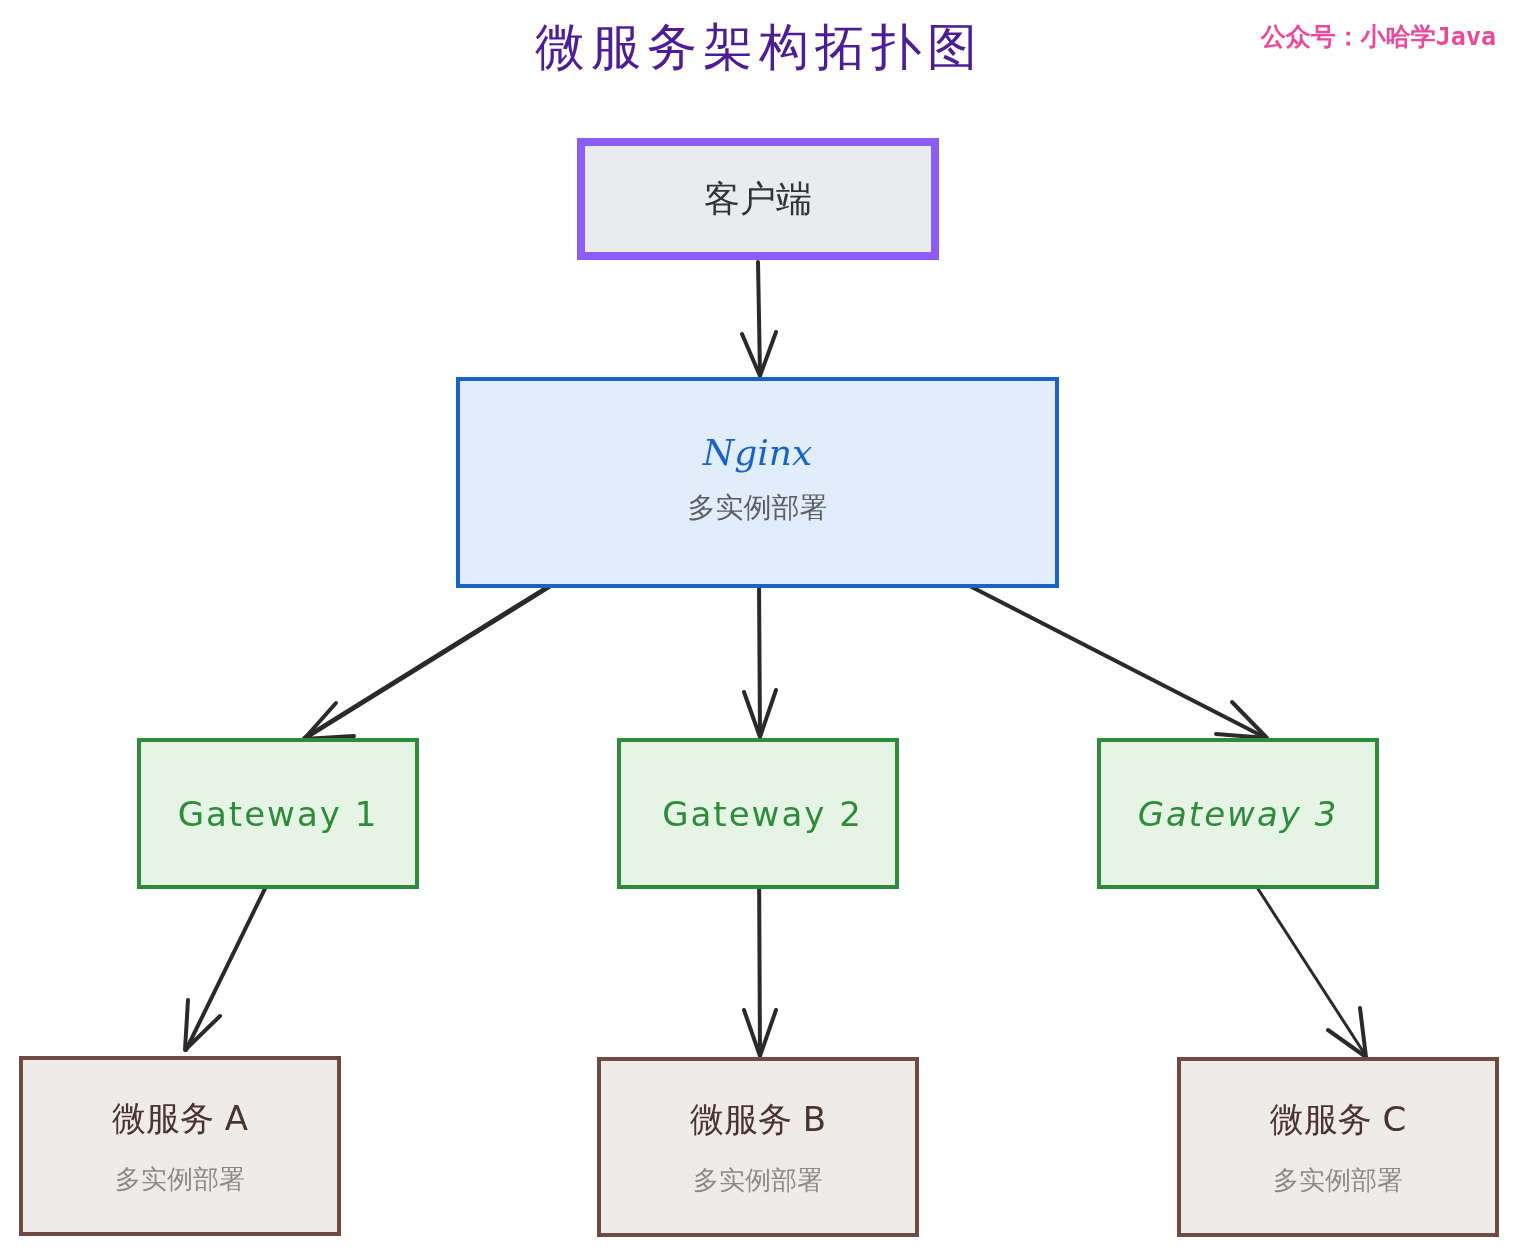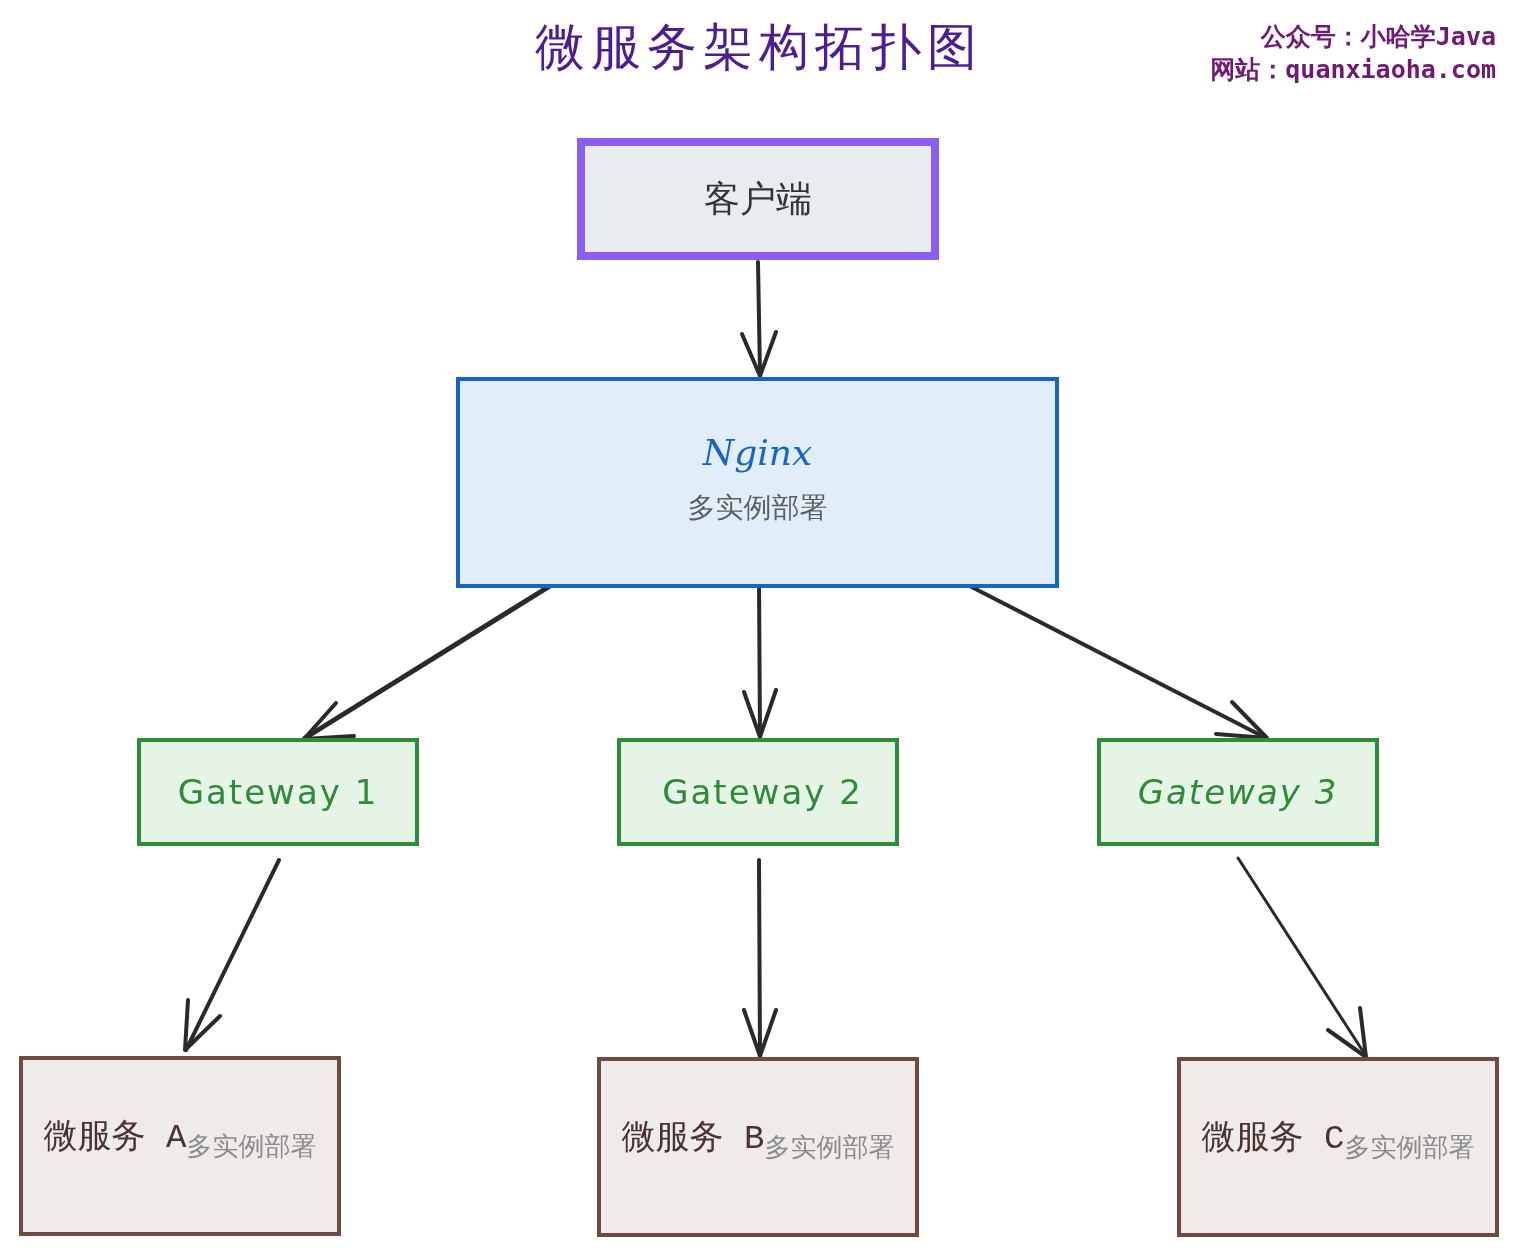--- a/index.html
+++ b/index.html
@@ -2,50 +2,49 @@
 <html><head>
 <meta charset="utf-8">
 <style>
   html, body { margin: 0; padding: 0; background: #ffffff; }
   body { width: 1518px; height: 1257px; position: relative; overflow: hidden;
          font-family: "DejaVu Sans", sans-serif; }
   #canvas { position: absolute; left: 0; top: 0; width: 1518px; height: 1257px; }
   .title { position: absolute; left: 0; width: 1518px; top: 14px; text-align: center;
            font-size: 50px; letter-spacing: 6px; color: #4c1d95; }
   .watermark { position: absolute; right: 22px; top: 20px; text-align: right;
-               color: #701a75; font-weight: bold; font-size: 25px; line-height: 33px;
+               color: #ec4899; font-weight: bold; font-size: 25px; line-height: 33px;
                font-family: "DejaVu Sans Mono", monospace; }
   .node { position: absolute; box-sizing: border-box; display: flex; flex-direction: column;
           align-items: center; justify-content: center; text-align: center; }
   .client { left: 577px; top: 138px; width: 362px; height: 122px;
             background: #e9ecef; border: 8px solid #8b5cf6; }
   .client .main { font-size: 36px; color: #2f3437; }
   .nginx { left: 456px; top: 377px; width: 603px; height: 211px;
            background: #e1eefa; border: 4px solid #1864c6; }
   .nginx .main { font-size: 36px; color: #1864c6; font-style: italic;
                  font-family: "DejaVu Serif", serif; margin-bottom: 10px; }
   .nginx .sub { font-size: 28px; color: #5a5f63; margin: 6px 0; }
-  .gw { position: absolute; box-sizing: border-box; width: 282px; height: 108px;
+  .gw { position: absolute; box-sizing: border-box; width: 282px; height: 151px;
         background: #e6f4e6; border: 4px solid #2e8b3a; display: flex;
         align-items: center; justify-content: center; }
   .gw .main { font-size: 34px; color: #2e8b3a; letter-spacing: 2px; }
   .svc { position: absolute; box-sizing: border-box; width: 322px; height: 180px;
-         background: #efebe9; border: 4px solid #6d4b42; display: flex; flex-direction: row;
-         align-items: center; justify-content: center; font-family: Liberation Mono, monospace; }
+         background: #efebe9; border: 4px solid #6d4b42; display: flex; flex-direction: column;
+         align-items: center; justify-content: center; }
   .svc .main { font-size: 34px; color: #4a3430; margin-bottom: 20px; }
   .svc .sub { font-size: 26px; color: #8a8a8a; }
 </style>
 </head>
 <body>
 
 <div id="page">
   <div class="title">微服务架构拓扑图</div>
   <div class="watermark">
     <div>公众号：小哈学Java</div>
-    <div>网站：quanxiaoha.com</div>
   </div>
 
   <svg id="canvas" width="1518" height="1257">
     <g id="arrow-client-nginx">
       <path d="M758 262 L760 374" stroke="#2a2a2a" stroke-width="4" fill="none" stroke-linecap="round"></path>
       <path d="M742 334 L760 376 L776 332" stroke="#2a2a2a" stroke-width="4" fill="none" stroke-linecap="round" stroke-linejoin="round"></path>
     </g>
     <g>
       <path d="M558 581 L305 738" stroke="#2a2a2a" stroke-width="5" fill="none" stroke-linecap="round"></path>
       <path d="M336 703 L304 739 L354 736" stroke="#2a2a2a" stroke-width="4" fill="none" stroke-linecap="round" stroke-linejoin="round"></path>

